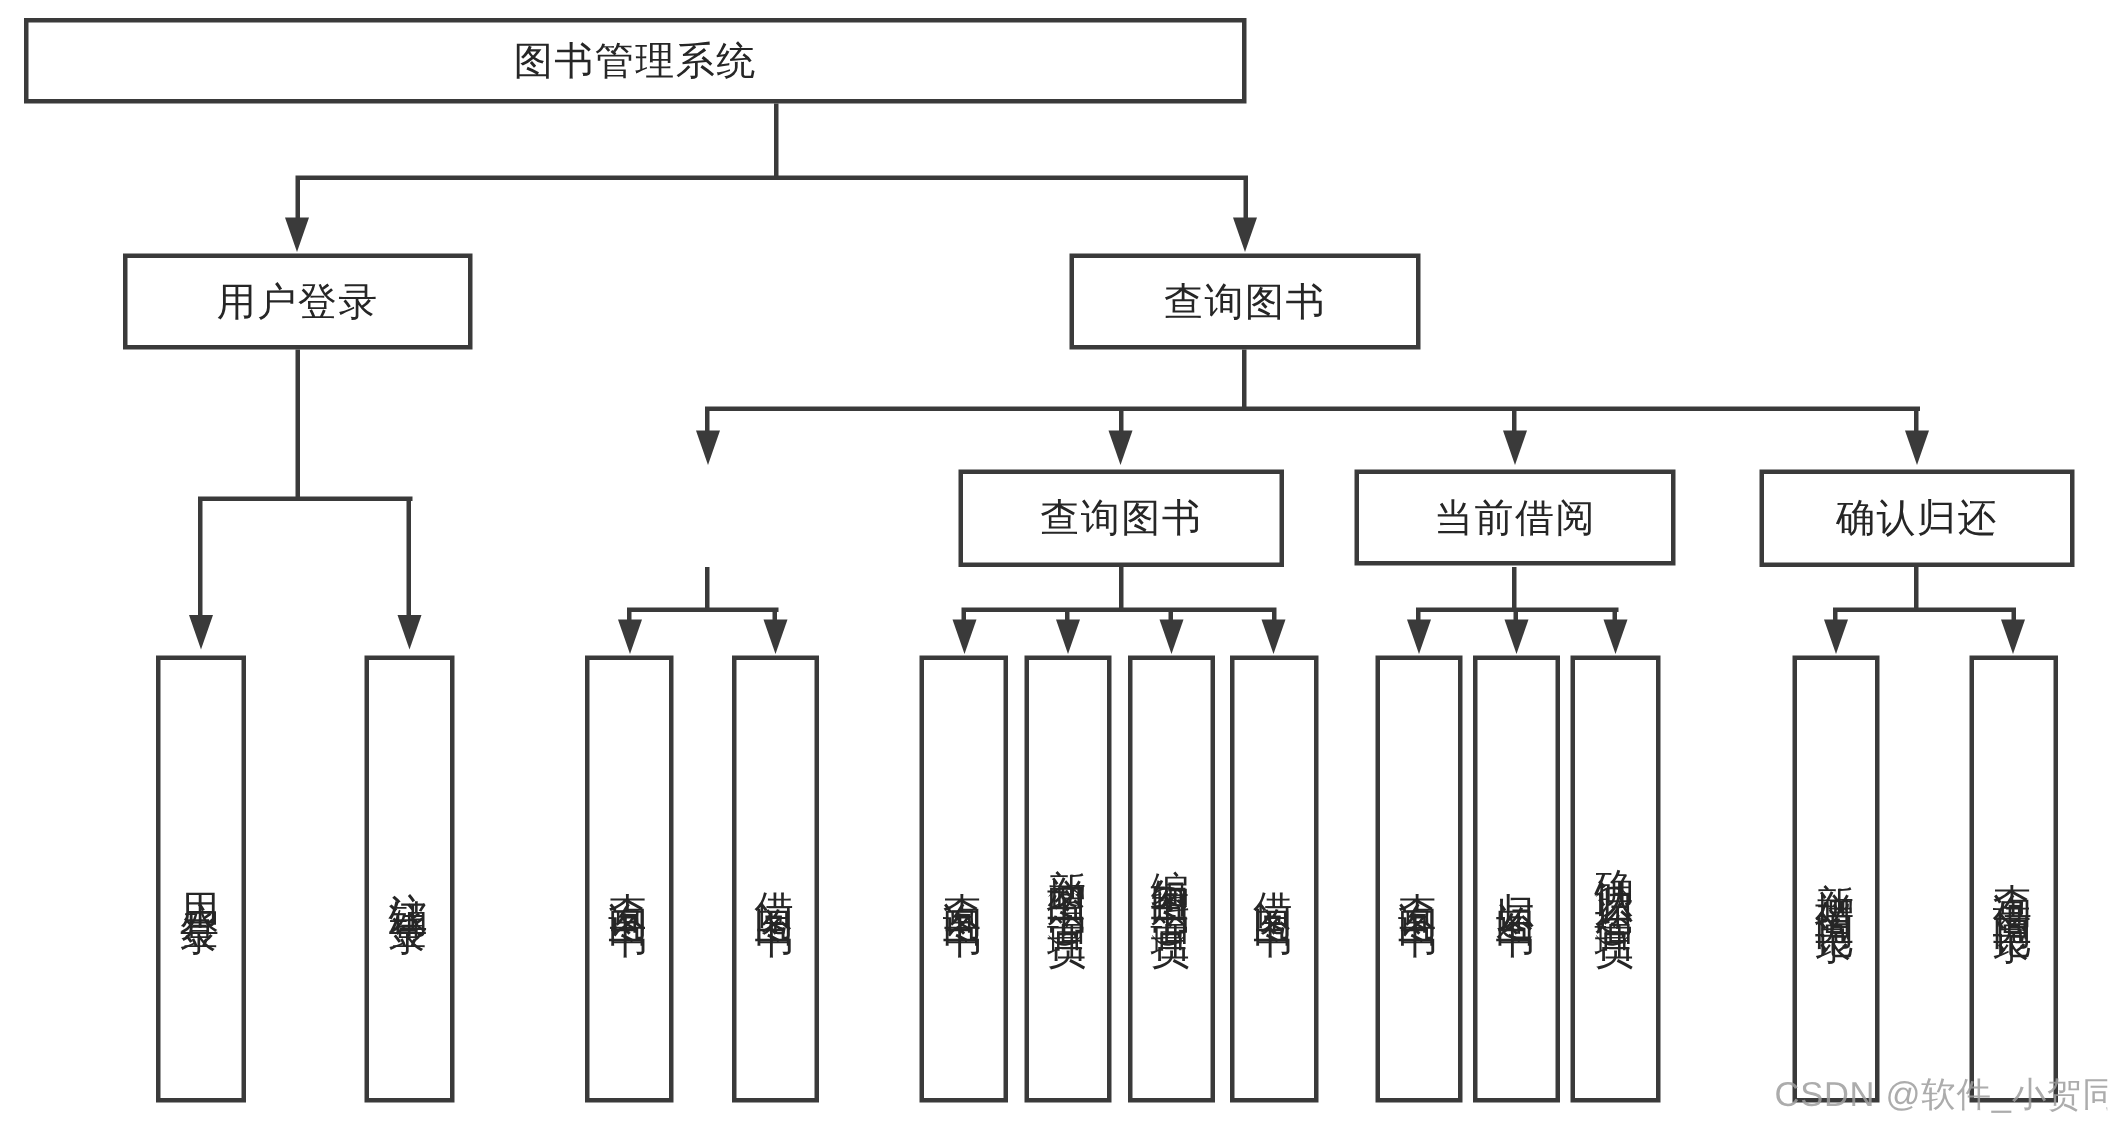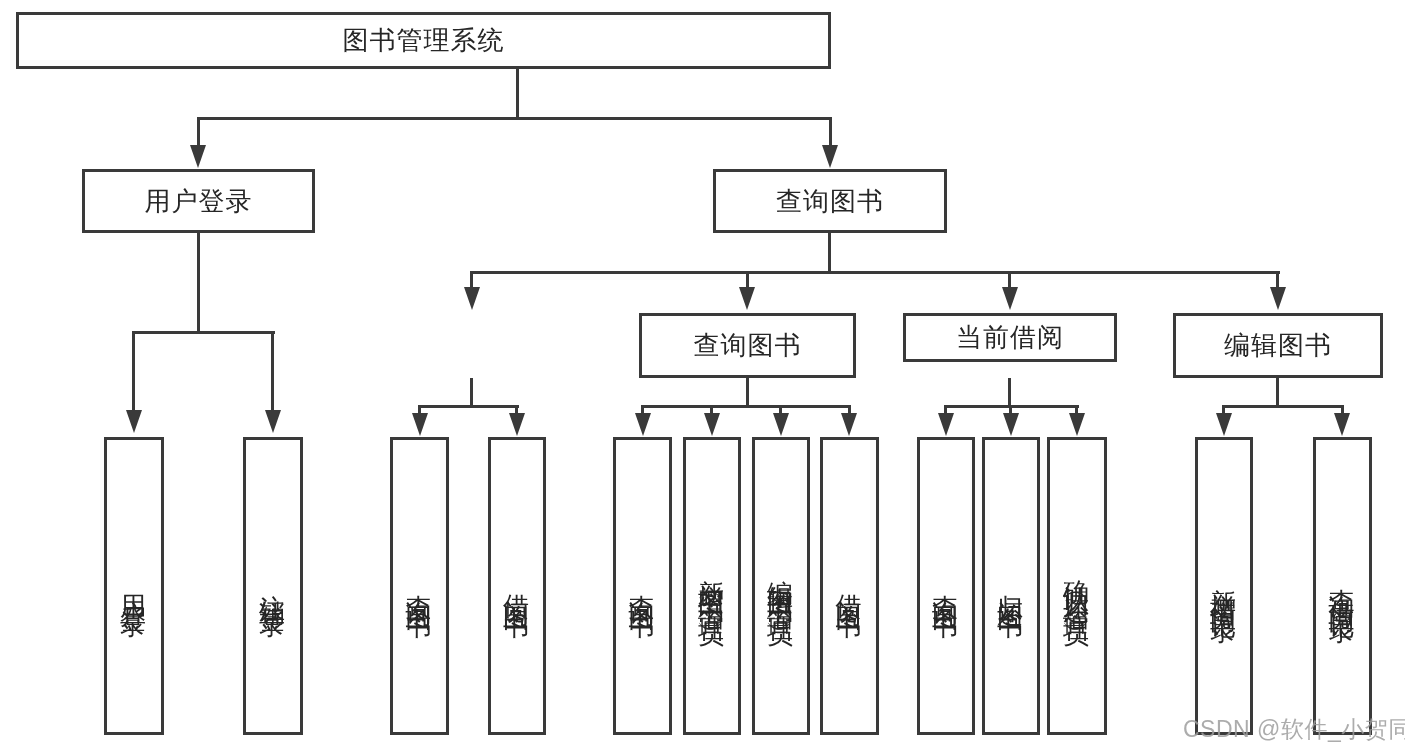--- a/index.html
+++ b/index.html
@@ -81,22 +81,22 @@
   <div class="vl" style="left:470px;top:274px;height:14px;"></div>
   <div class="ar" style="left:464px;top:287px;"></div>
   <div class="vl" style="left:746px;top:274px;height:14px;"></div>
   <div class="ar" style="left:739px;top:287px;"></div>
   <div class="vl" style="left:1008px;top:274px;height:14px;"></div>
   <div class="ar" style="left:1002px;top:287px;"></div>
   <div class="vl" style="left:1276px;top:274px;height:14px;"></div>
   <div class="ar" style="left:1270px;top:287px;"></div>
 
   <div class="node" style="left:639px;top:313px;width:217px;height:65px;">查询图书</div>
-  <div class="node" style="left:903px;top:313px;width:214px;height:49px;">当前借阅</div>
-  <div class="node" style="left:1173px;top:313px;width:210px;height:65px;">编辑图书</div>
+  <div class="node" style="left:903px;top:313px;width:214px;height:64px;">当前借阅</div>
+  <div class="node" style="left:1173px;top:313px;width:210px;height:65px;">确认归还</div>
 
   <div class="vl" style="left:470px;top:378px;height:30px;"></div>
   <div class="hl" style="left:418px;top:405px;width:101px;"></div>
   <div class="vl" style="left:418px;top:408px;height:7px;"></div>
   <div class="ar" style="left:412px;top:413px;"></div>
   <div class="vl" style="left:515px;top:408px;height:7px;"></div>
   <div class="ar" style="left:509px;top:413px;"></div>
 
   <div class="vl" style="left:746px;top:378px;height:30px;"></div>
   <div class="hl" style="left:641px;top:405px;width:210px;"></div>

